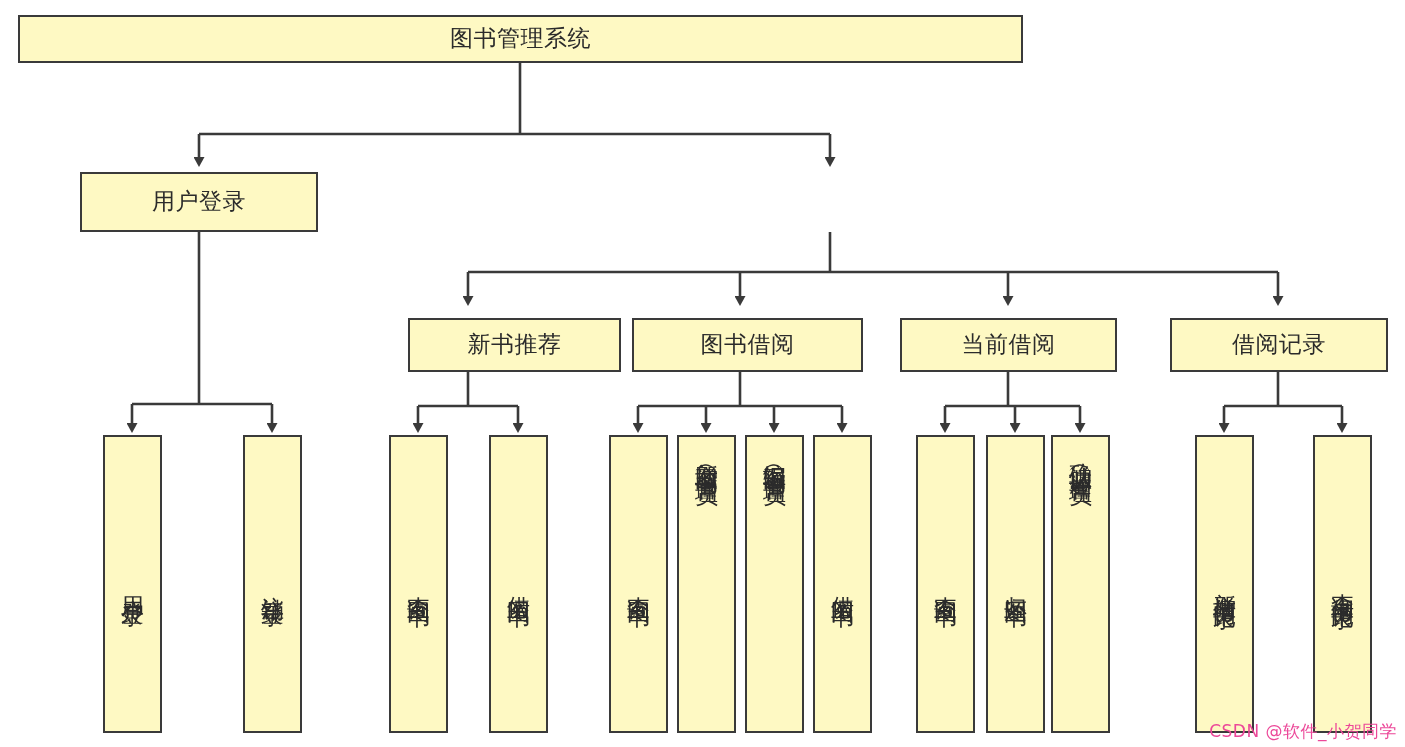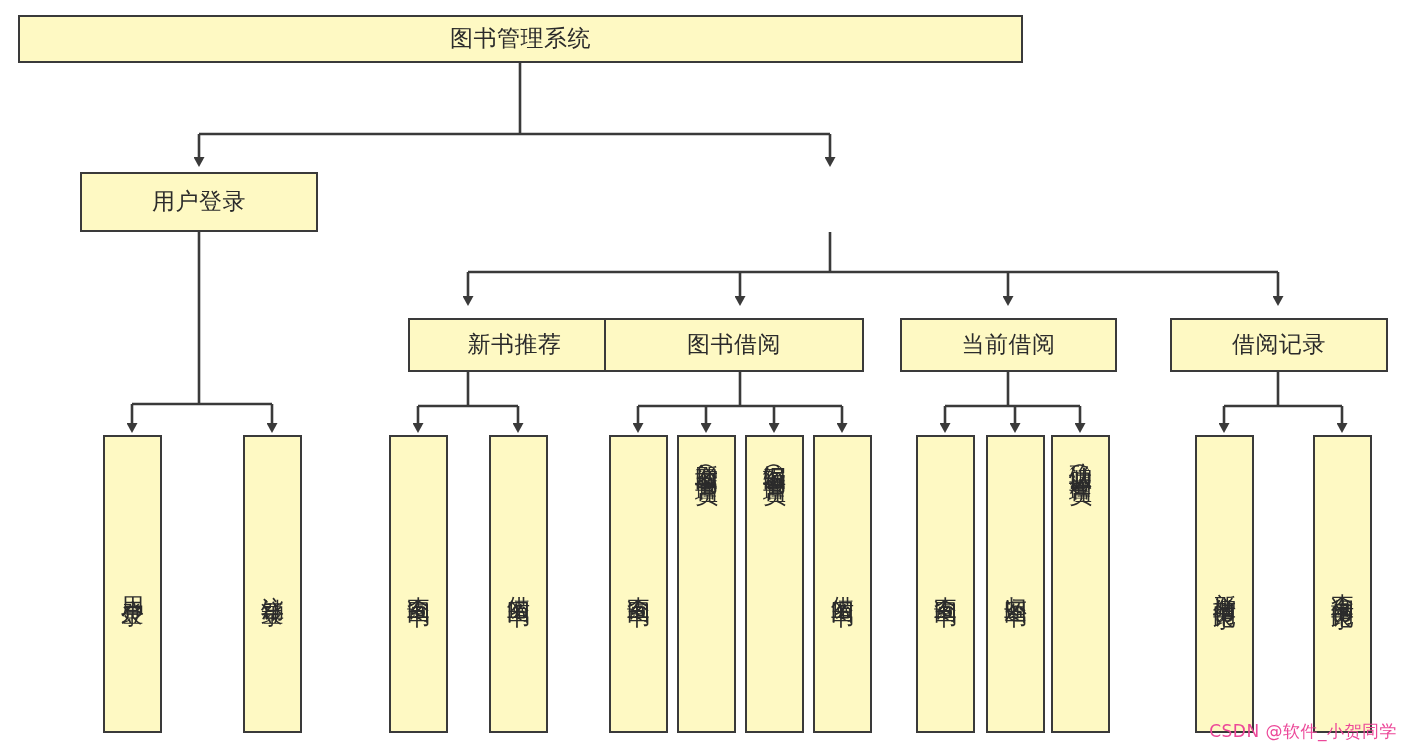--- a/index.html
+++ b/index.html
@@ -136,21 +136,21 @@
     <span class="label">图书管理系统</span>
   </div>
 
   <div class="node horiz" style="left:80px; top:172px; width:238px; height:60px;">
     <span class="label">用户登录</span>
   </div>
 
   <div class="node horiz" style="left:362px; top:318px; width:213px; height:54px;margin-left:46px;">
     <span class="label">新书推荐</span>
   </div>
-  <div class="node horiz" style="left:604px; top:318px; width:260px; height:54px;">
+  <div class="node horiz" style="left:632px; top:318px; width:231px; height:54px;">
     <span class="label">图书借阅</span>
   </div>
   <div class="node horiz" style="left:1170px; top:318px; width:218px; height:54px;">
     <span class="label">借阅记录</span>
   </div>
   <div class="node horiz" style="left:900px; top:318px; width:217px; height:54px;">
     <span class="label">当前借阅</span>
   </div>
 
   <div class="node vert mid" style="left:103px; top:435px; width:59px; height:298px;">

